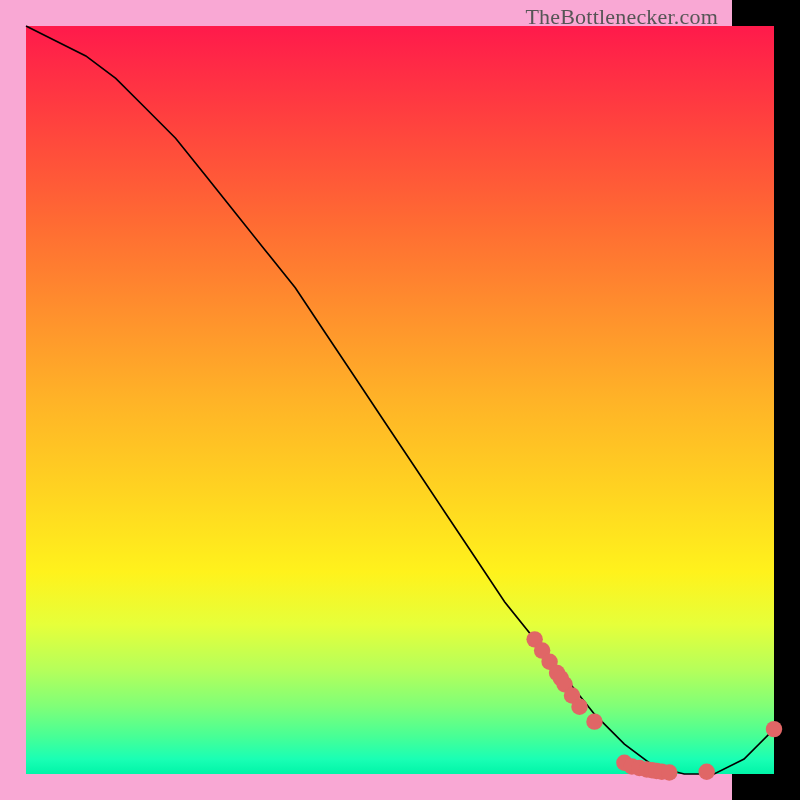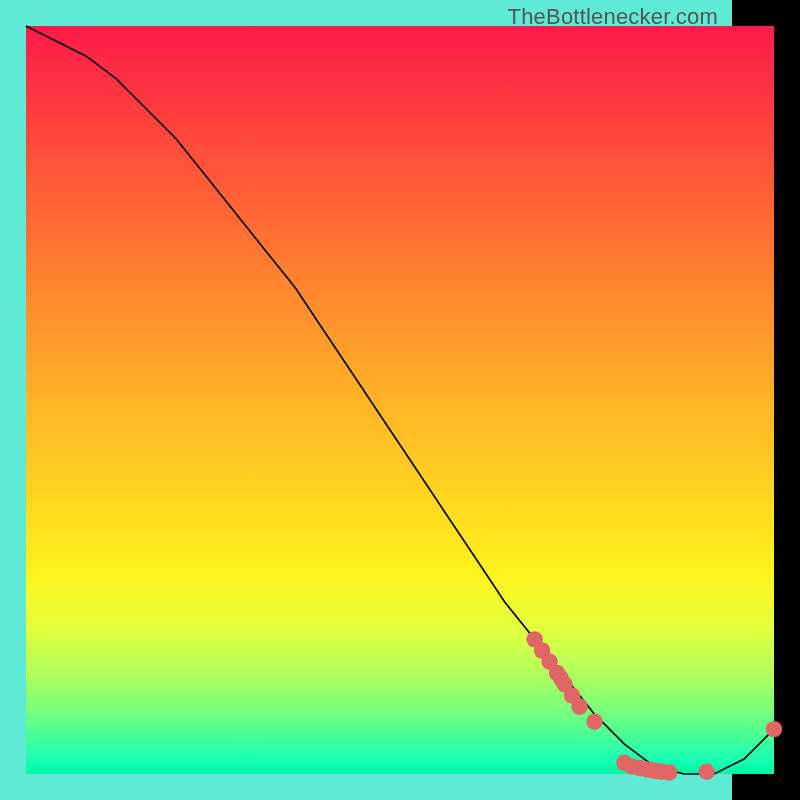--- a/index.html
+++ b/index.html
@@ -8,21 +8,22 @@
     width: 800px;
     height: 800px;
     background: #000;
     font-family: Arial, Helvetica, sans-serif;
     overflow: hidden;
   }
   .frame {
     position: relative;
     width: 732px;
     height: 800px;
-    background: #5eead4;
+    background: #f9a8d4;
+    font-family: Liberation Serif, serif;
   }
   .plot {
     position: absolute;
     left: 26px;
     top: 26px;
     width: 748px;
     height: 748px;
     background: linear-gradient(to bottom,
       #ff1a4b 0%,
       #ff3f3f 12%,

